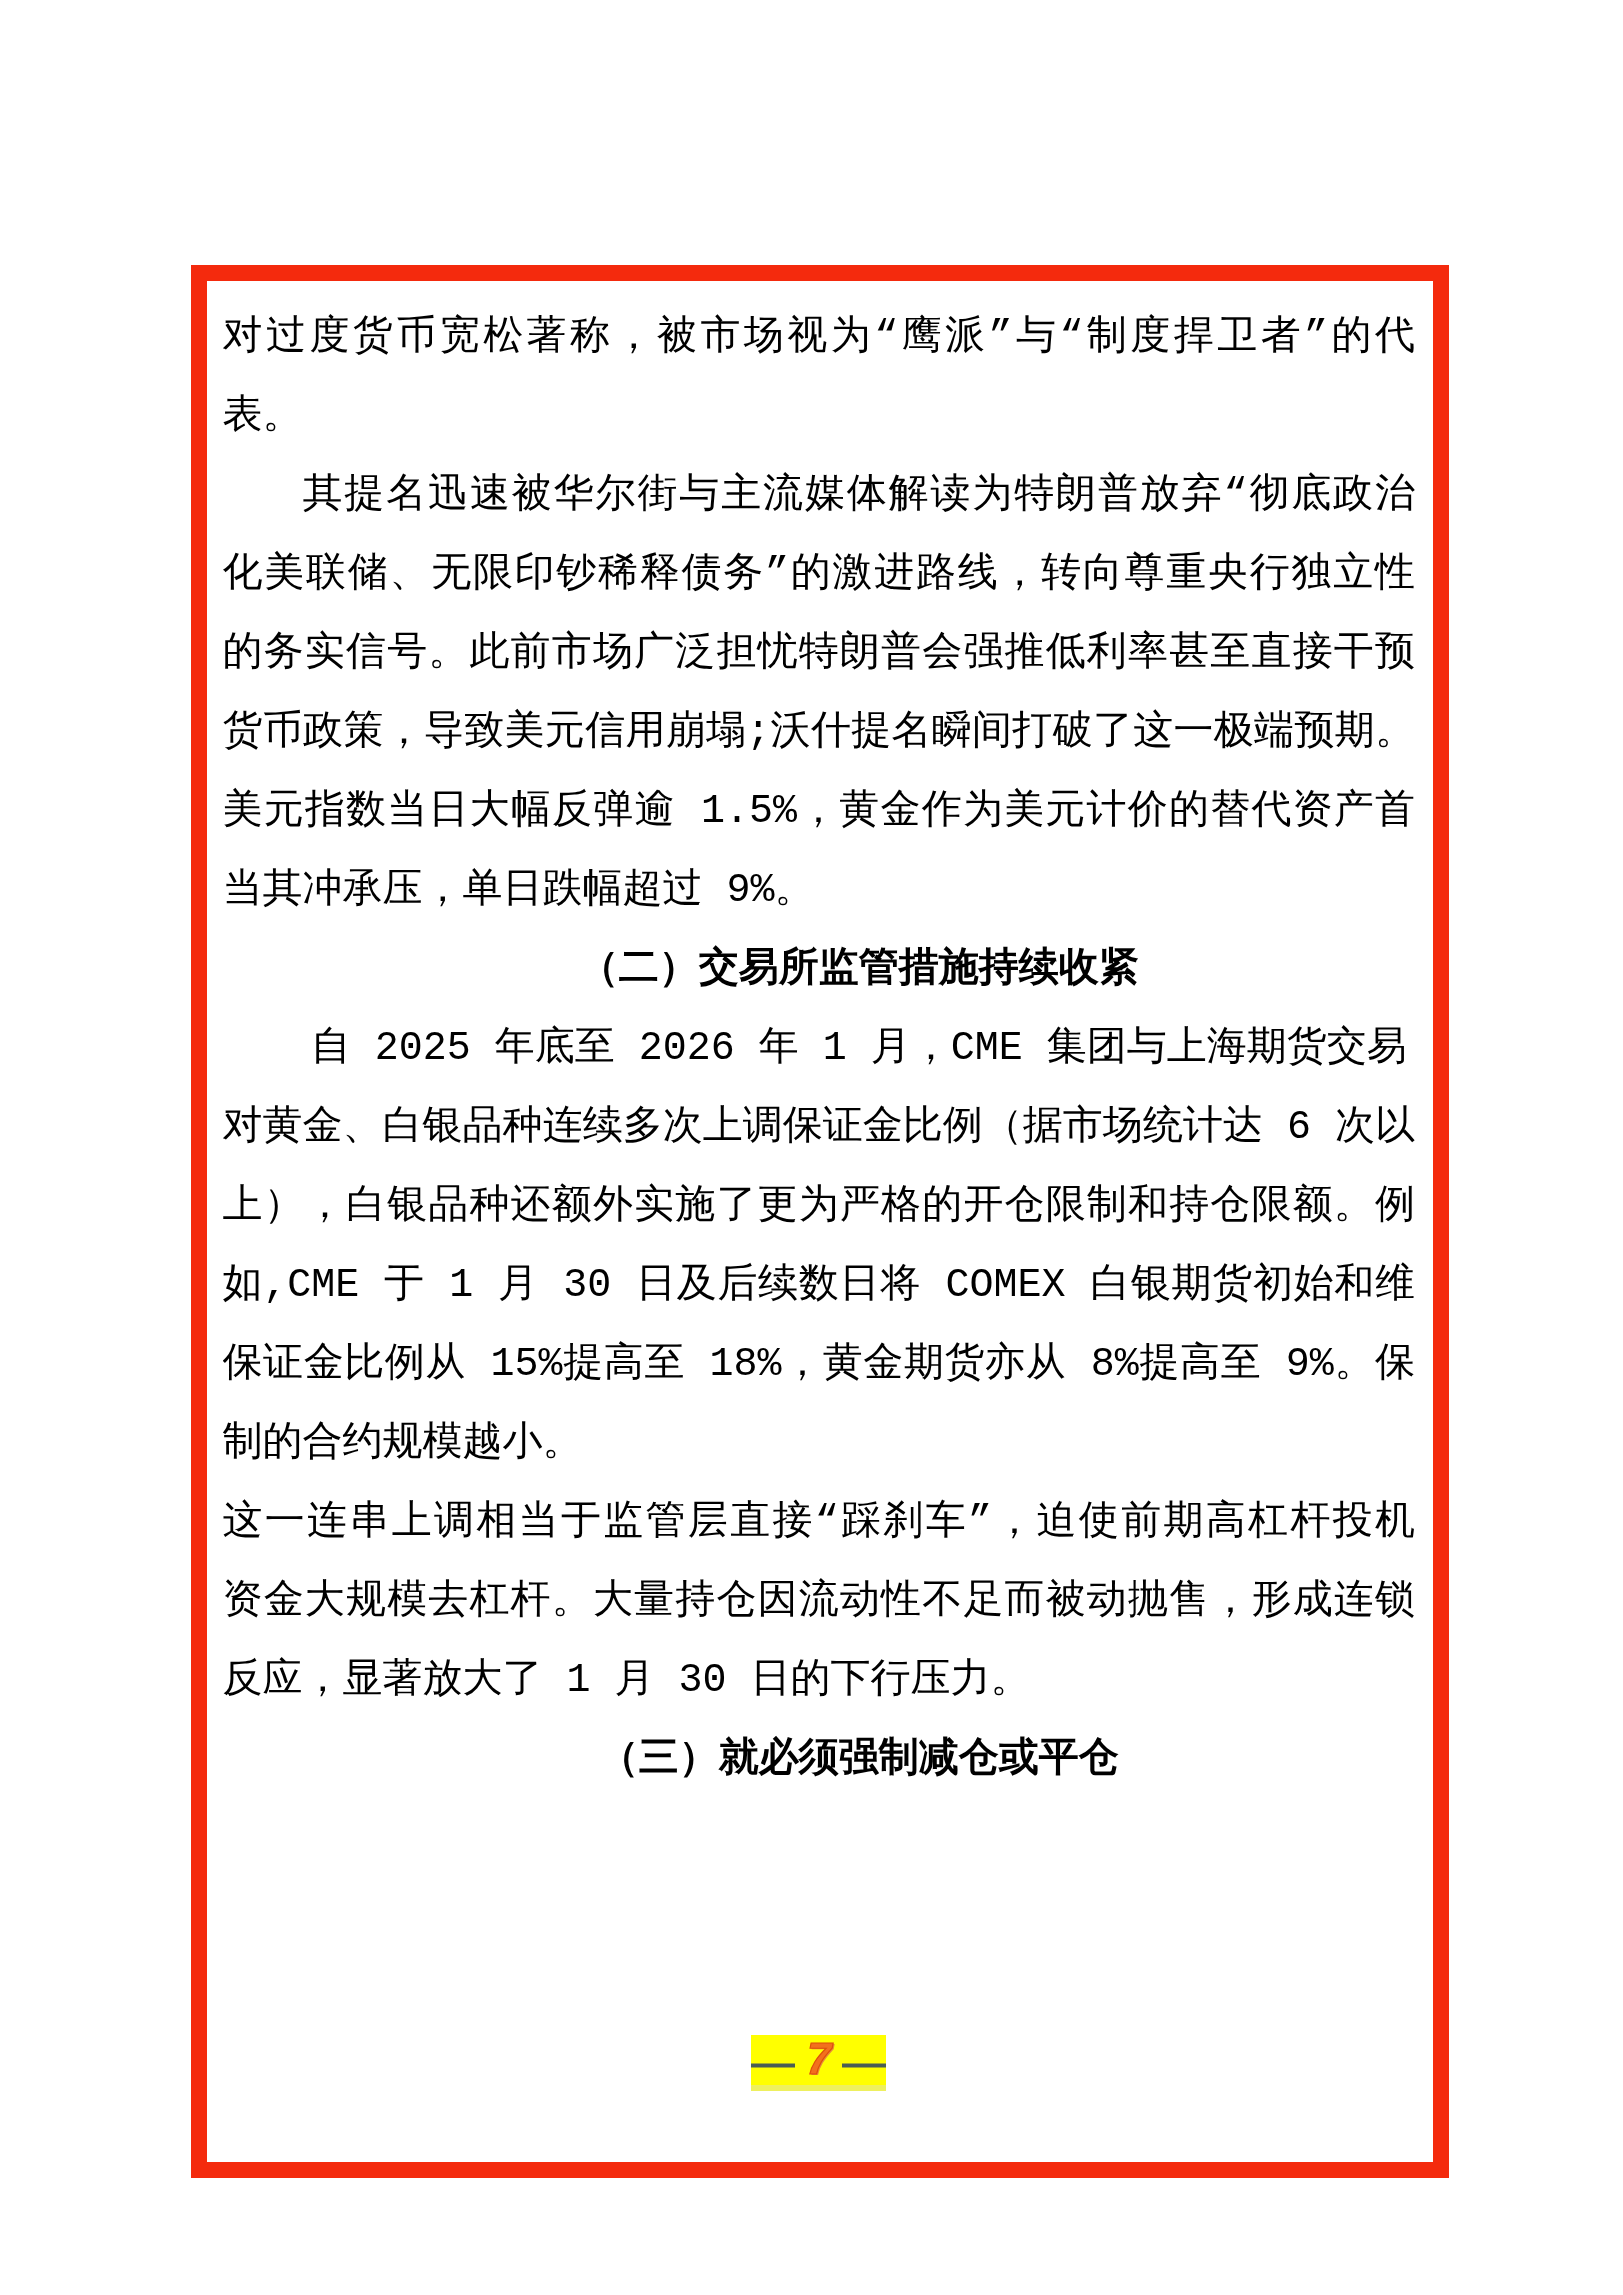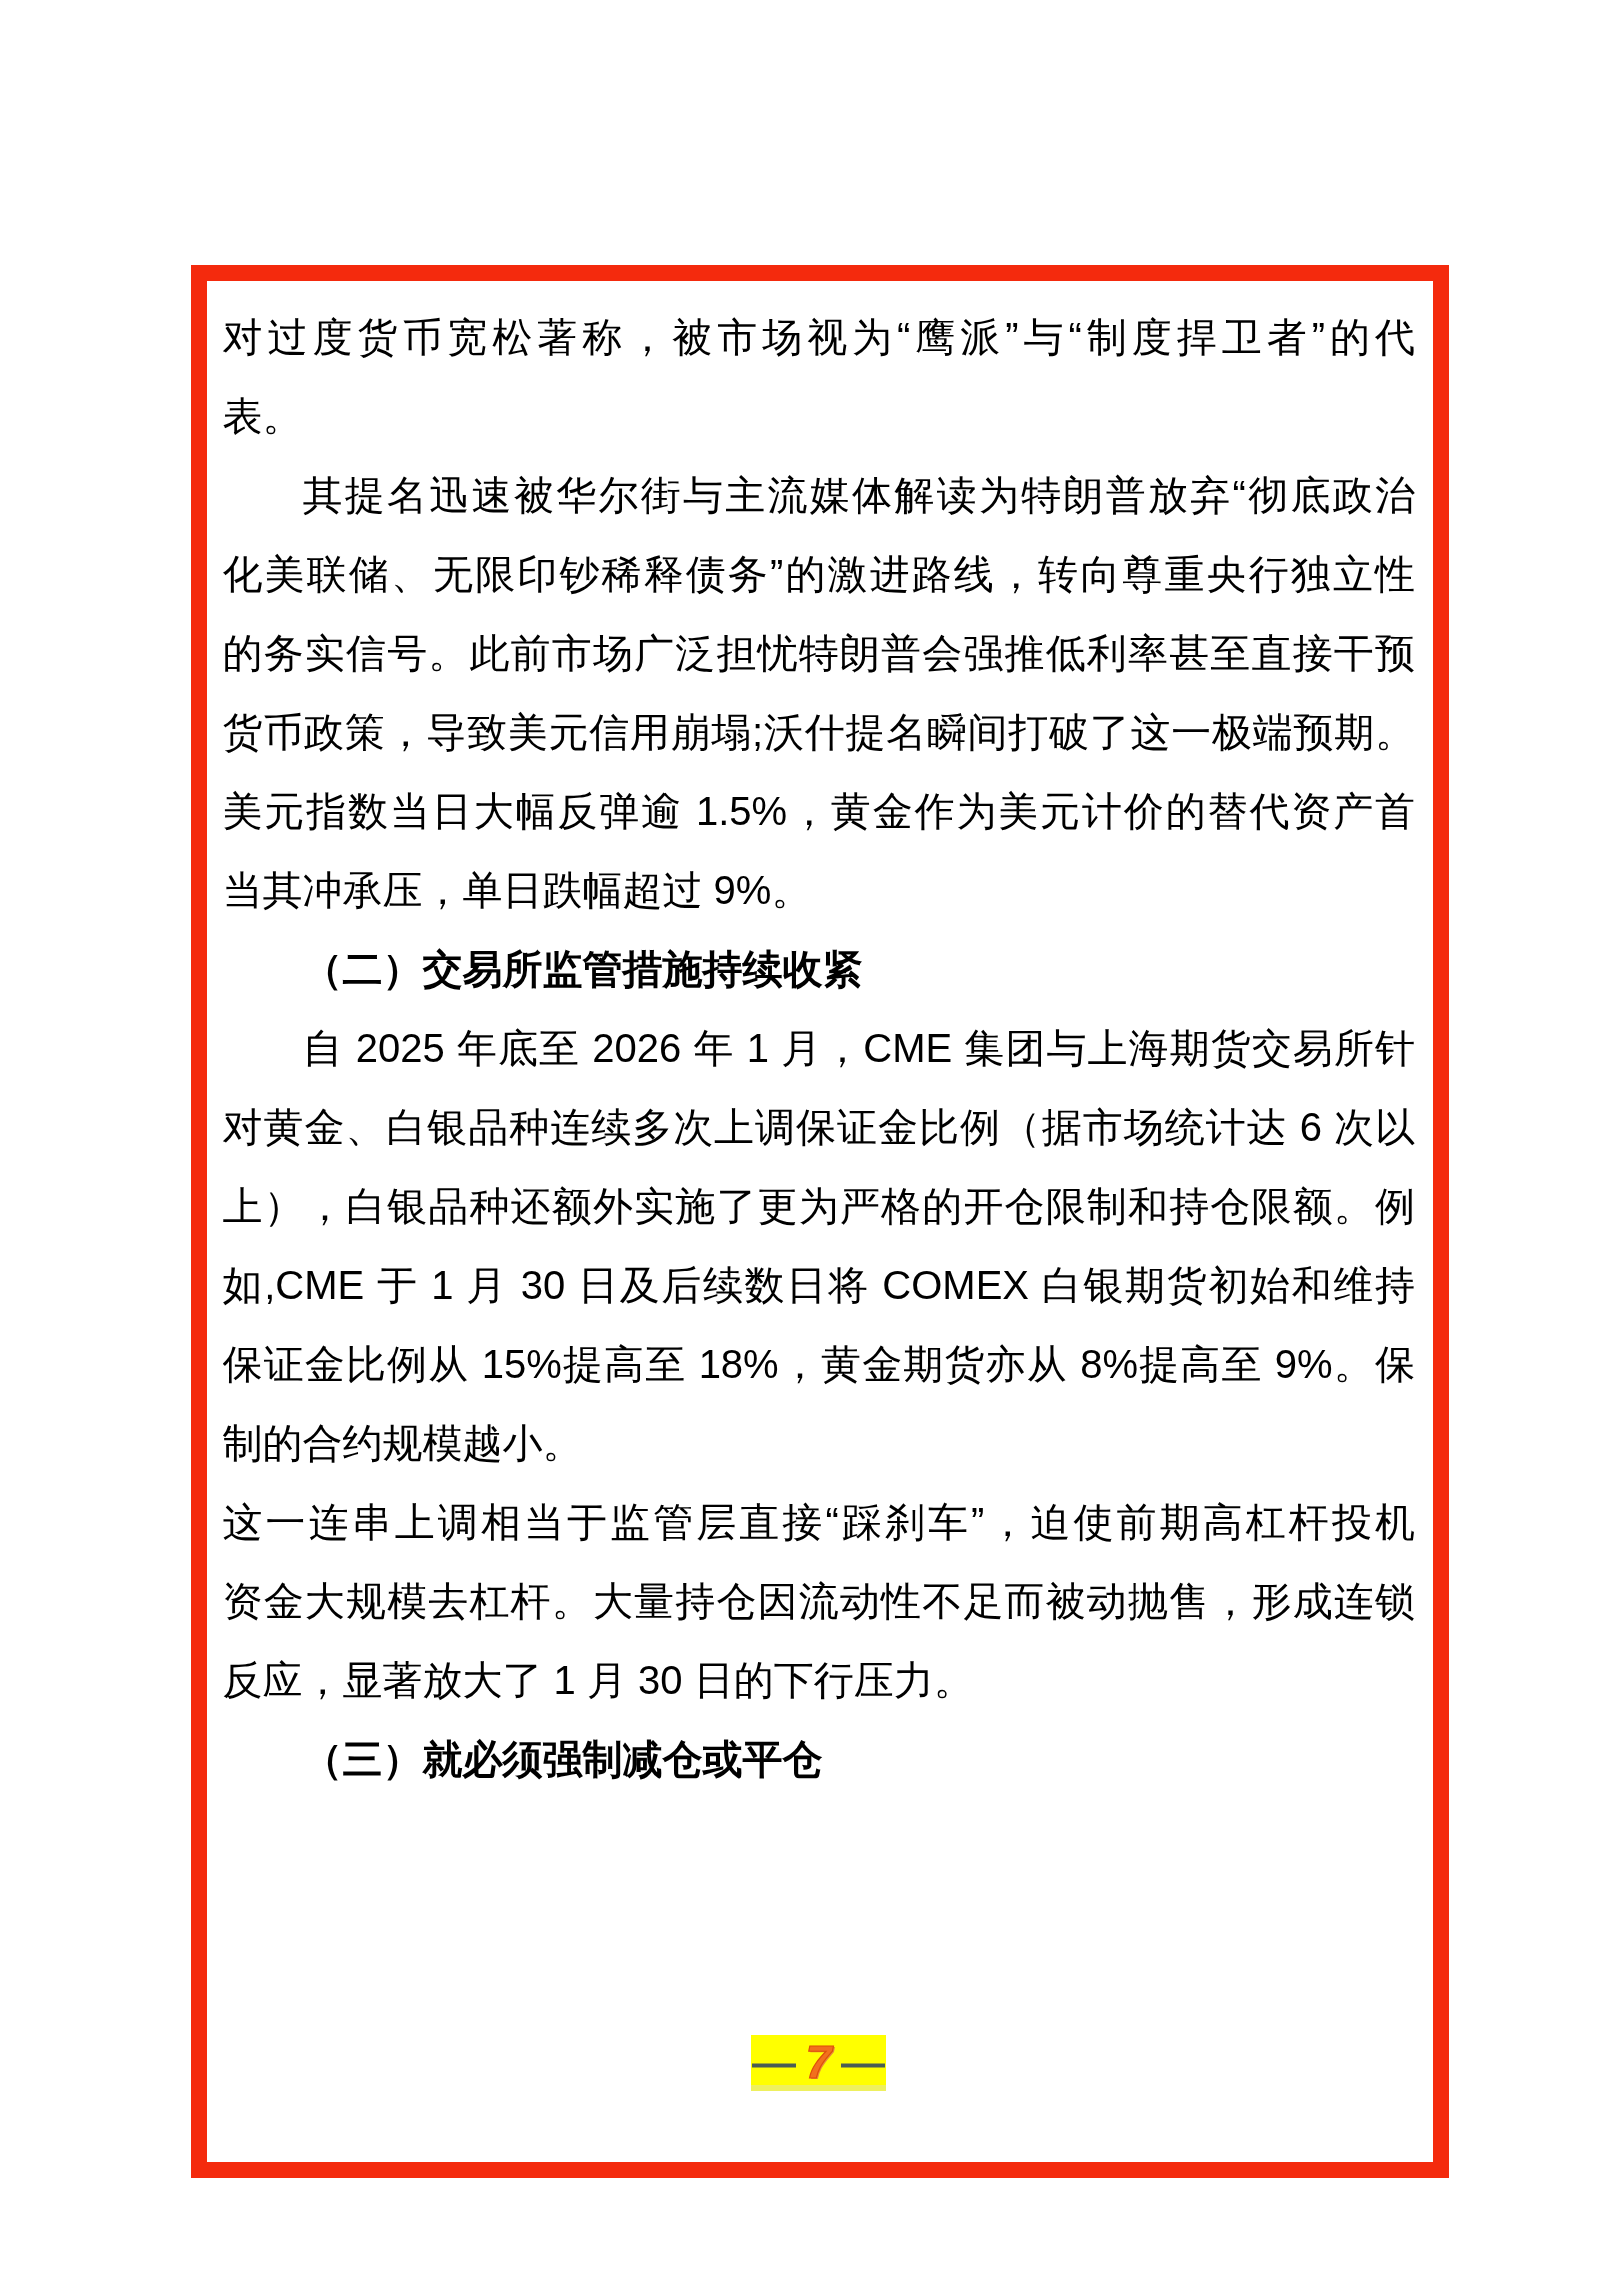--- a/index.html
+++ b/index.html
@@ -6,21 +6,21 @@
     margin: 0;
     padding: 0;
     background: #ffffff;
   }
   .sheet {
     position: relative;
     width: 1623px;
     height: 2295px;
     background: var(--background, #ffffff);
     overflow: hidden;
-    font-family: Liberation Sans, sans-serif;
+    font-family: Liberation Mono, monospace;
   }
   .frame {
     position: absolute;
     left: 191px;
     top: 265px;
     width: 1258px;
     height: 1913px;
     box-sizing: border-box;
     border: 16.4px solid var(--border_red, #f42a0d);
   }
@@ -41,20 +41,21 @@
     overflow: hidden;
     text-align: justify;
     text-align-last: justify;
   }
   .line.nojust {
     text-align: left;
     text-align-last: auto;
   }
   .line.indent {
     text-indent: 80px;
+    text-align: center;
   }
   .line.bold {
     font-weight: bold;
   }
   .pagefoot {
     position: absolute;
     left: 751px;
     top: 2035px;
     width: 135px;
     height: 56px;

